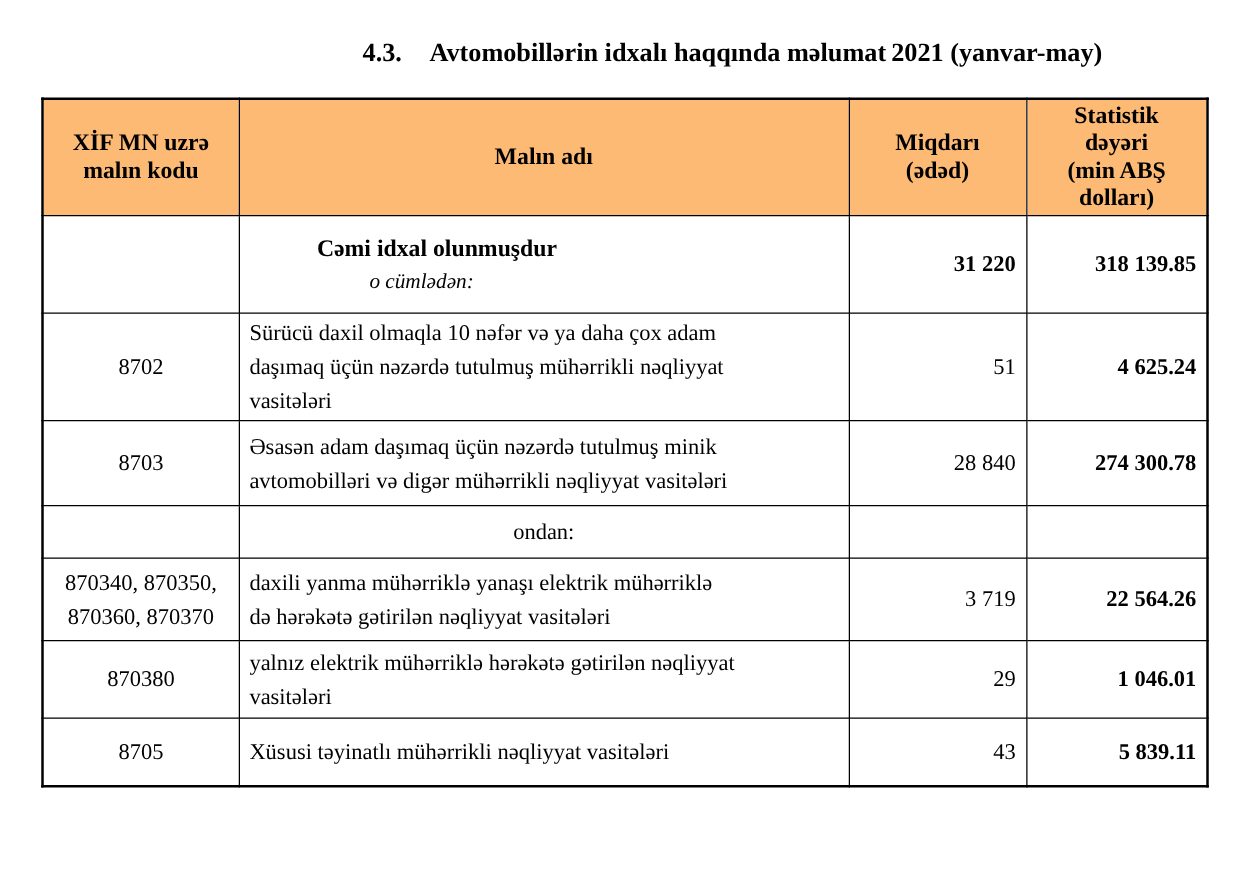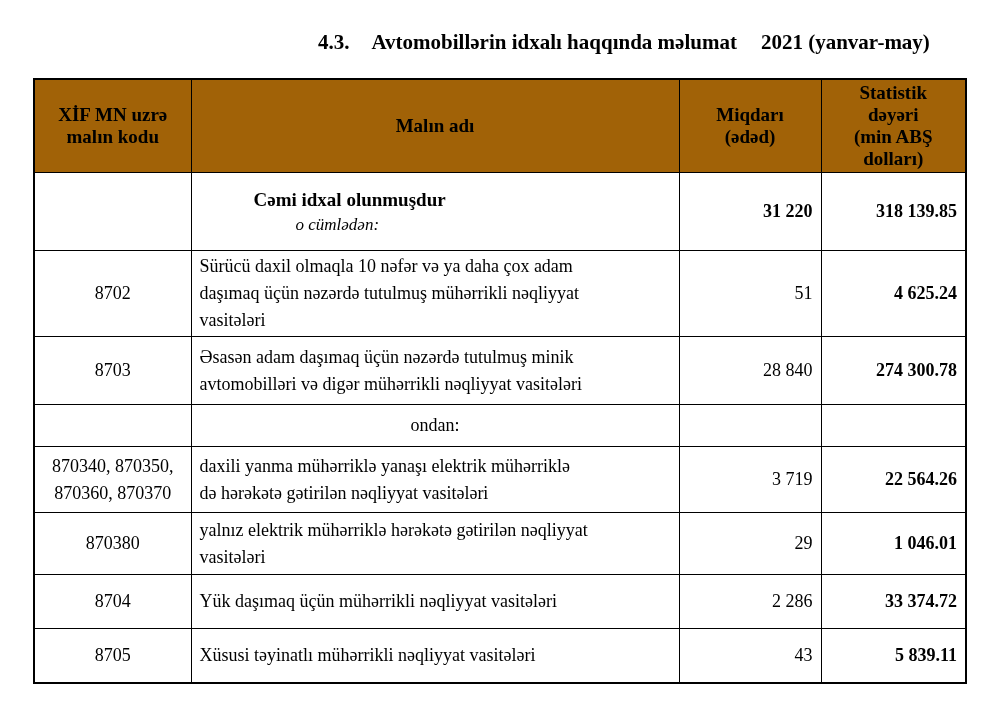--- a/index.html
+++ b/index.html
@@ -11,40 +11,40 @@
     color: #000000;
     position: relative;
   }
   .page-title {
     position: absolute;
     left: 290px; top: 30px;
     font-size: 21px;
     font-weight: bold;
     white-space: nowrap;
   }
-  .page-title .title-num { margin-right: 22px; margin-left: 28px; }
-  .page-title .title-period { margin-left: 24px; }
+  .page-title .title-num { margin-right: 22px; }
+  .page-title .title-period { margin-left: 4px; }
 
   table.import-table {
     position: absolute;
     left: 33px; top: 78px;
     width: 932px;
     border-collapse: collapse;
     table-layout: fixed;
     border: 2px solid #000000;
   }
   .import-table td, .import-table th {
     border: 1px solid #000000;
     vertical-align: middle;
     font-size: 18px;
     padding: 2px 8px;
     overflow: hidden;
   }
   .import-table th {
-    background: #a16207;
+    background: #fdba74;
     font-weight: bold;
     text-align: center;
     font-size: 19px;
     line-height: 22px;
     padding: 2px 4px;
   }
   .import-table td { line-height: 27px; }
 
   tr.rh  { height: 90px; }
   tr.r0  { height: 78px; }
@@ -154,26 +154,20 @@
   <tr class="r5">
     <td class="cell-code">870380</td>
     <td class="cell-name name-indent">
       <div>yalnız elektrik mühərriklə hərəkətə gətirilən nəqliyyat</div>
       <div>vasitələri</div>
     </td>
     <td class="cell-qty">29</td>
     <td class="cell-value">1 046.01</td>
   </tr>
 
-  <tr class="r6">
-    <td class="cell-code">8704</td>
-    <td class="cell-name">Yük daşımaq üçün mühərrikli nəqliyyat vasitələri</td>
-    <td class="cell-qty">2 286</td>
-    <td class="cell-value">33 374.72</td>
-  </tr>
 
   <tr class="r7">
     <td class="cell-code">8705</td>
     <td class="cell-name">Xüsusi təyinatlı mühərrikli nəqliyyat vasitələri</td>
     <td class="cell-qty">43</td>
     <td class="cell-value">5 839.11</td>
   </tr>
 </tbody>
   </table>
 

